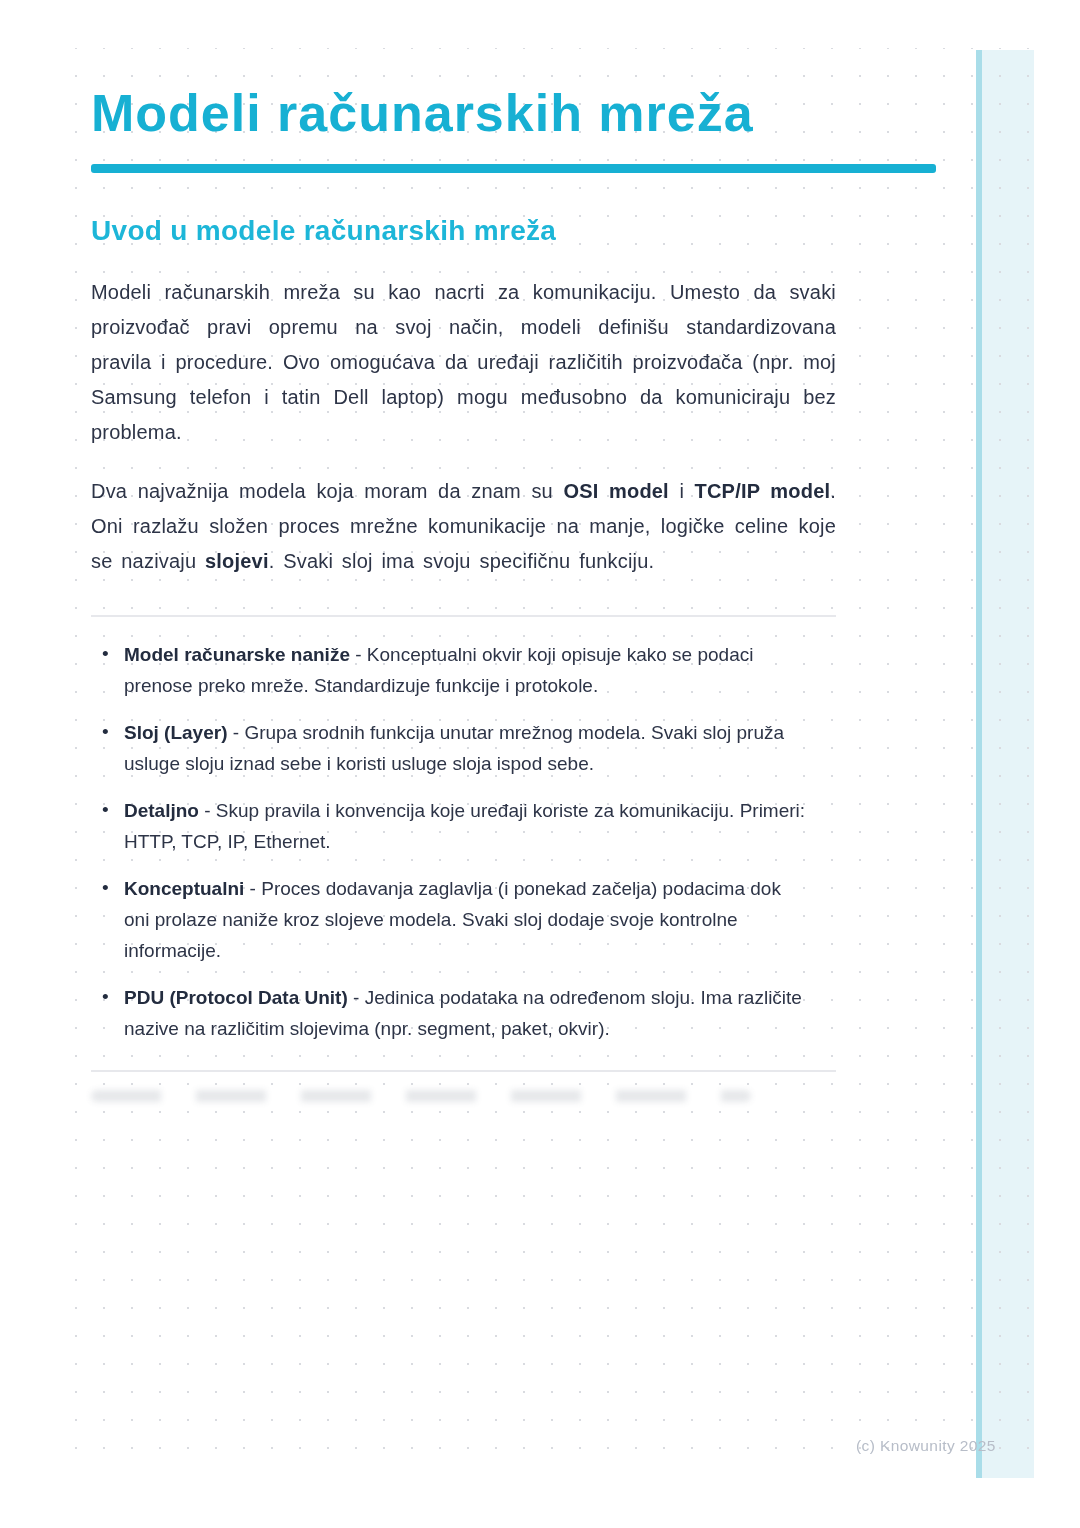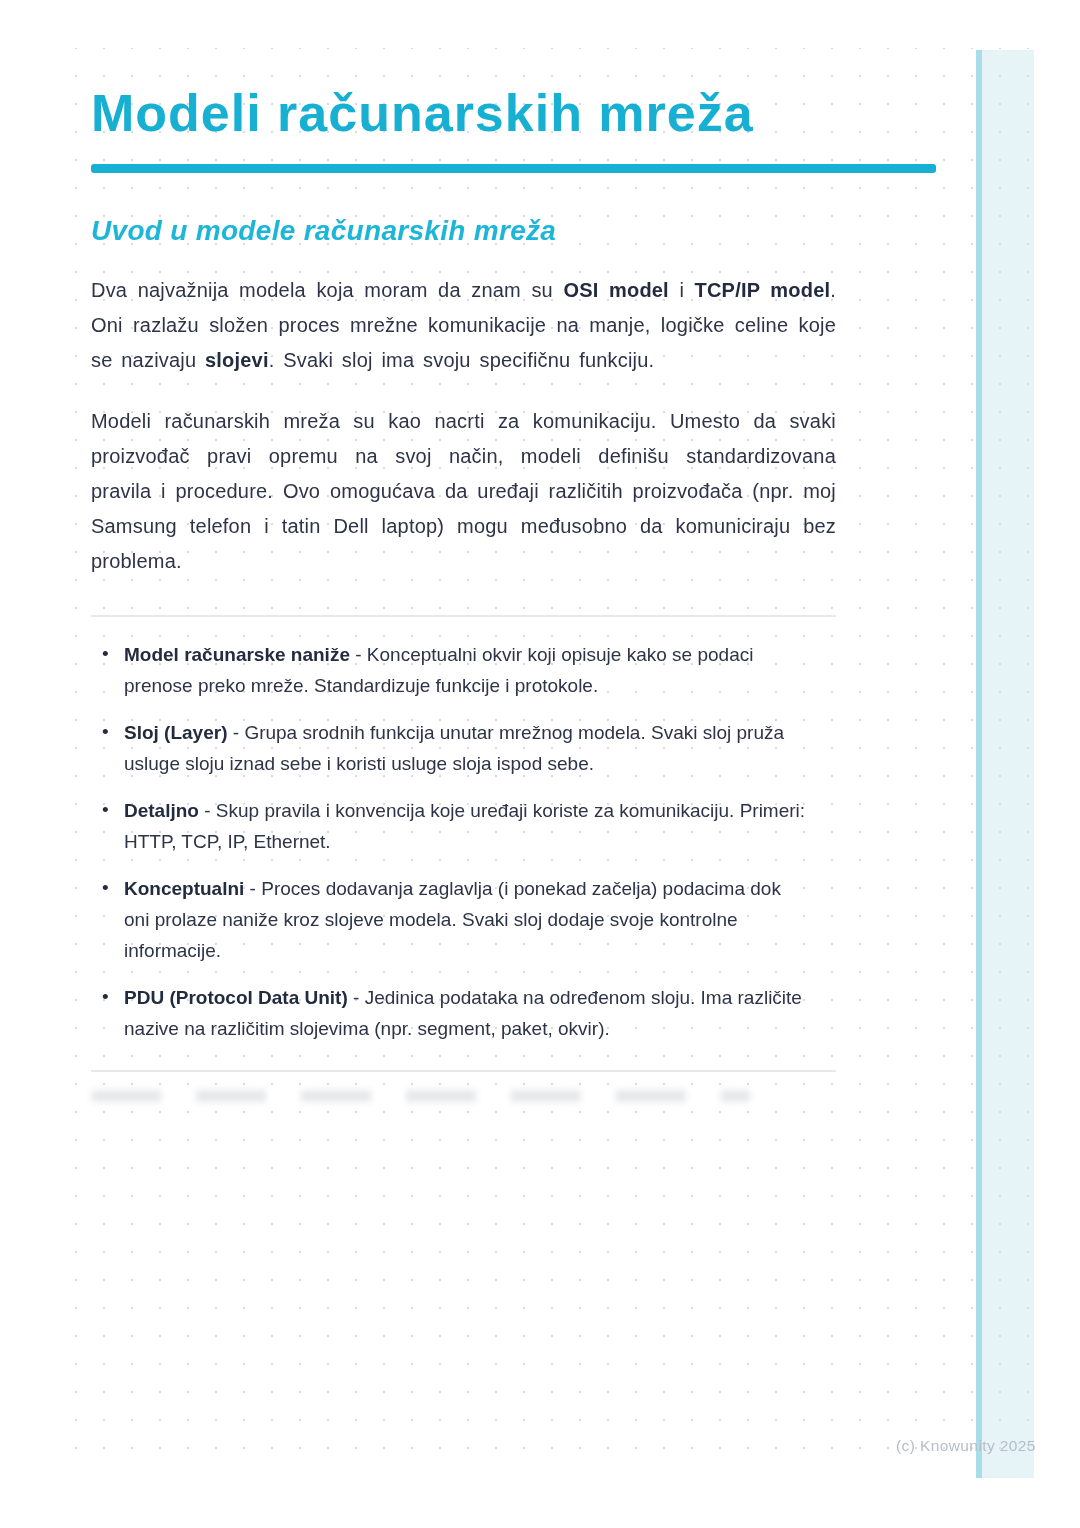--- a/index.html
+++ b/index.html
@@ -26,21 +26,21 @@
 
   .content{position:absolute;left:91px;top:0;width:745px;z-index:2;}
 
   h1{
     margin:84px 0 0;font-size:52px;line-height:1.15;font-weight:800;
     color:#17b0d3;letter-spacing:1px;
   }
   .title-rule{margin-top:20px;width:845px;height:9px;background:#17b0d3;border-radius:3px;}
 
   h2{margin:0;font-size:28px;line-height:36px;font-weight:800;color:#1db6d8;letter-spacing:0.3px;}
-  .h2-intro{margin-top:40px;font-style:italic;}
+  .h2-intro{margin-top:40px;}
   .h2-terms{margin-top:30px;}
   .h2-details{margin-top:30px;}
   h3{margin:40px 0 0;font-size:24px;line-height:30px;font-weight:800;color:#1db6d8;letter-spacing:0.2px;}
 
   p.body{
     margin:26px 0 0;font-size:20px;line-height:35px;color:#2d3447;
     text-align:justify;letter-spacing:0.2px;word-spacing:3px;
   }
   p.p2{margin-top:24px;}
   p.p3{margin-top:28px;}
@@ -61,41 +61,41 @@
   ul.terms .term{font-weight:700;color:#232c3f;}
 
   .faded-line{
     margin-top:18px;width:660px;height:12px;border-radius:6px;
     background:repeating-linear-gradient(90deg,
       rgba(110,120,135,0.38) 0 70px, transparent 70px 105px);
     filter:blur(3px);opacity:0.45;
   }
 
   .watermark{
-    position:absolute;left:896px;top:1437px;z-index:5;
+    position:absolute;left:856px;top:1437px;z-index:5;
     font-size:15.5px;color:#b7bdc8;letter-spacing:0.4px;
   }
 </style>
 </head>
 <body>
 
 <div class="page">
 
   <div class="stripe"></div>
   <div class="dots"></div>
 
   <main class="content">
 
     <h1>Modeli računarskih mreža</h1>
     <div class="title-rule"></div>
 
     <section>
       <h2 class="h2-intro">Uvod u modele računarskih mreža</h2>
+      <p class="body p1"><span>Modeli računarskih mreža su kao nacrti za komunikaciju. Umesto da svaki proizvođač pravi opremu na svoj način, modeli definišu standardizovana pravila i procedure. Ovo omogućava da uređaji različitih proizvođača (npr. moj Samsung telefon i tatin Dell laptop) mogu međusobno da komuniciraju bez problema.</span></p>
       <p class="body p2"><span>Dva najvažnija modela koja moram da znam su </span><span class="bold">OSI model</span><span> i </span><span class="bold">TCP/IP model</span><span>. Oni razlažu složen proces mrežne komunikacije na manje, logičke celine koje se nazivaju </span><span class="bold">slojevi</span><span>. Svaki sloj ima svoju specifičnu funkciju.</span></p>
-      <p class="body p1"><span>Modeli računarskih mreža su kao nacrti za komunikaciju. Umesto da svaki proizvođač pravi opremu na svoj način, modeli definišu standardizovana pravila i procedure. Ovo omogućava da uređaji različitih proizvođača (npr. moj Samsung telefon i tatin Dell laptop) mogu međusobno da komuniciraju bez problema.</span></p>
     </section>
 
     <hr class="divider">
 
     <section>
       <ul class="terms">
           <li><span class="bullet">•</span><span class="term">Model računarske naniže</span><span> - </span><span>Konceptualni okvir koji opisuje kako se podaci prenose preko mreže. Standardizuje funkcije i protokole.</span></li>
           <li><span class="bullet">•</span><span class="term">Sloj (Layer)</span><span> - </span><span>Grupa srodnih funkcija unutar mrežnog modela. Svaki sloj pruža usluge sloju iznad sebe i koristi usluge sloja ispod sebe.</span></li>
           <li><span class="bullet">•</span><span class="term">Detaljno</span><span> - </span><span>Skup pravila i konvencija koje uređaji koriste za komunikaciju. Primeri: HTTP, TCP, IP, Ethernet.</span></li>
           <li><span class="bullet">•</span><span class="term">Konceptualni</span><span> - </span><span>Proces dodavanja zaglavlja (i ponekad začelja) podacima dok oni prolaze naniže kroz slojeve modela. Svaki sloj dodaje svoje kontrolne informacije.</span></li>

